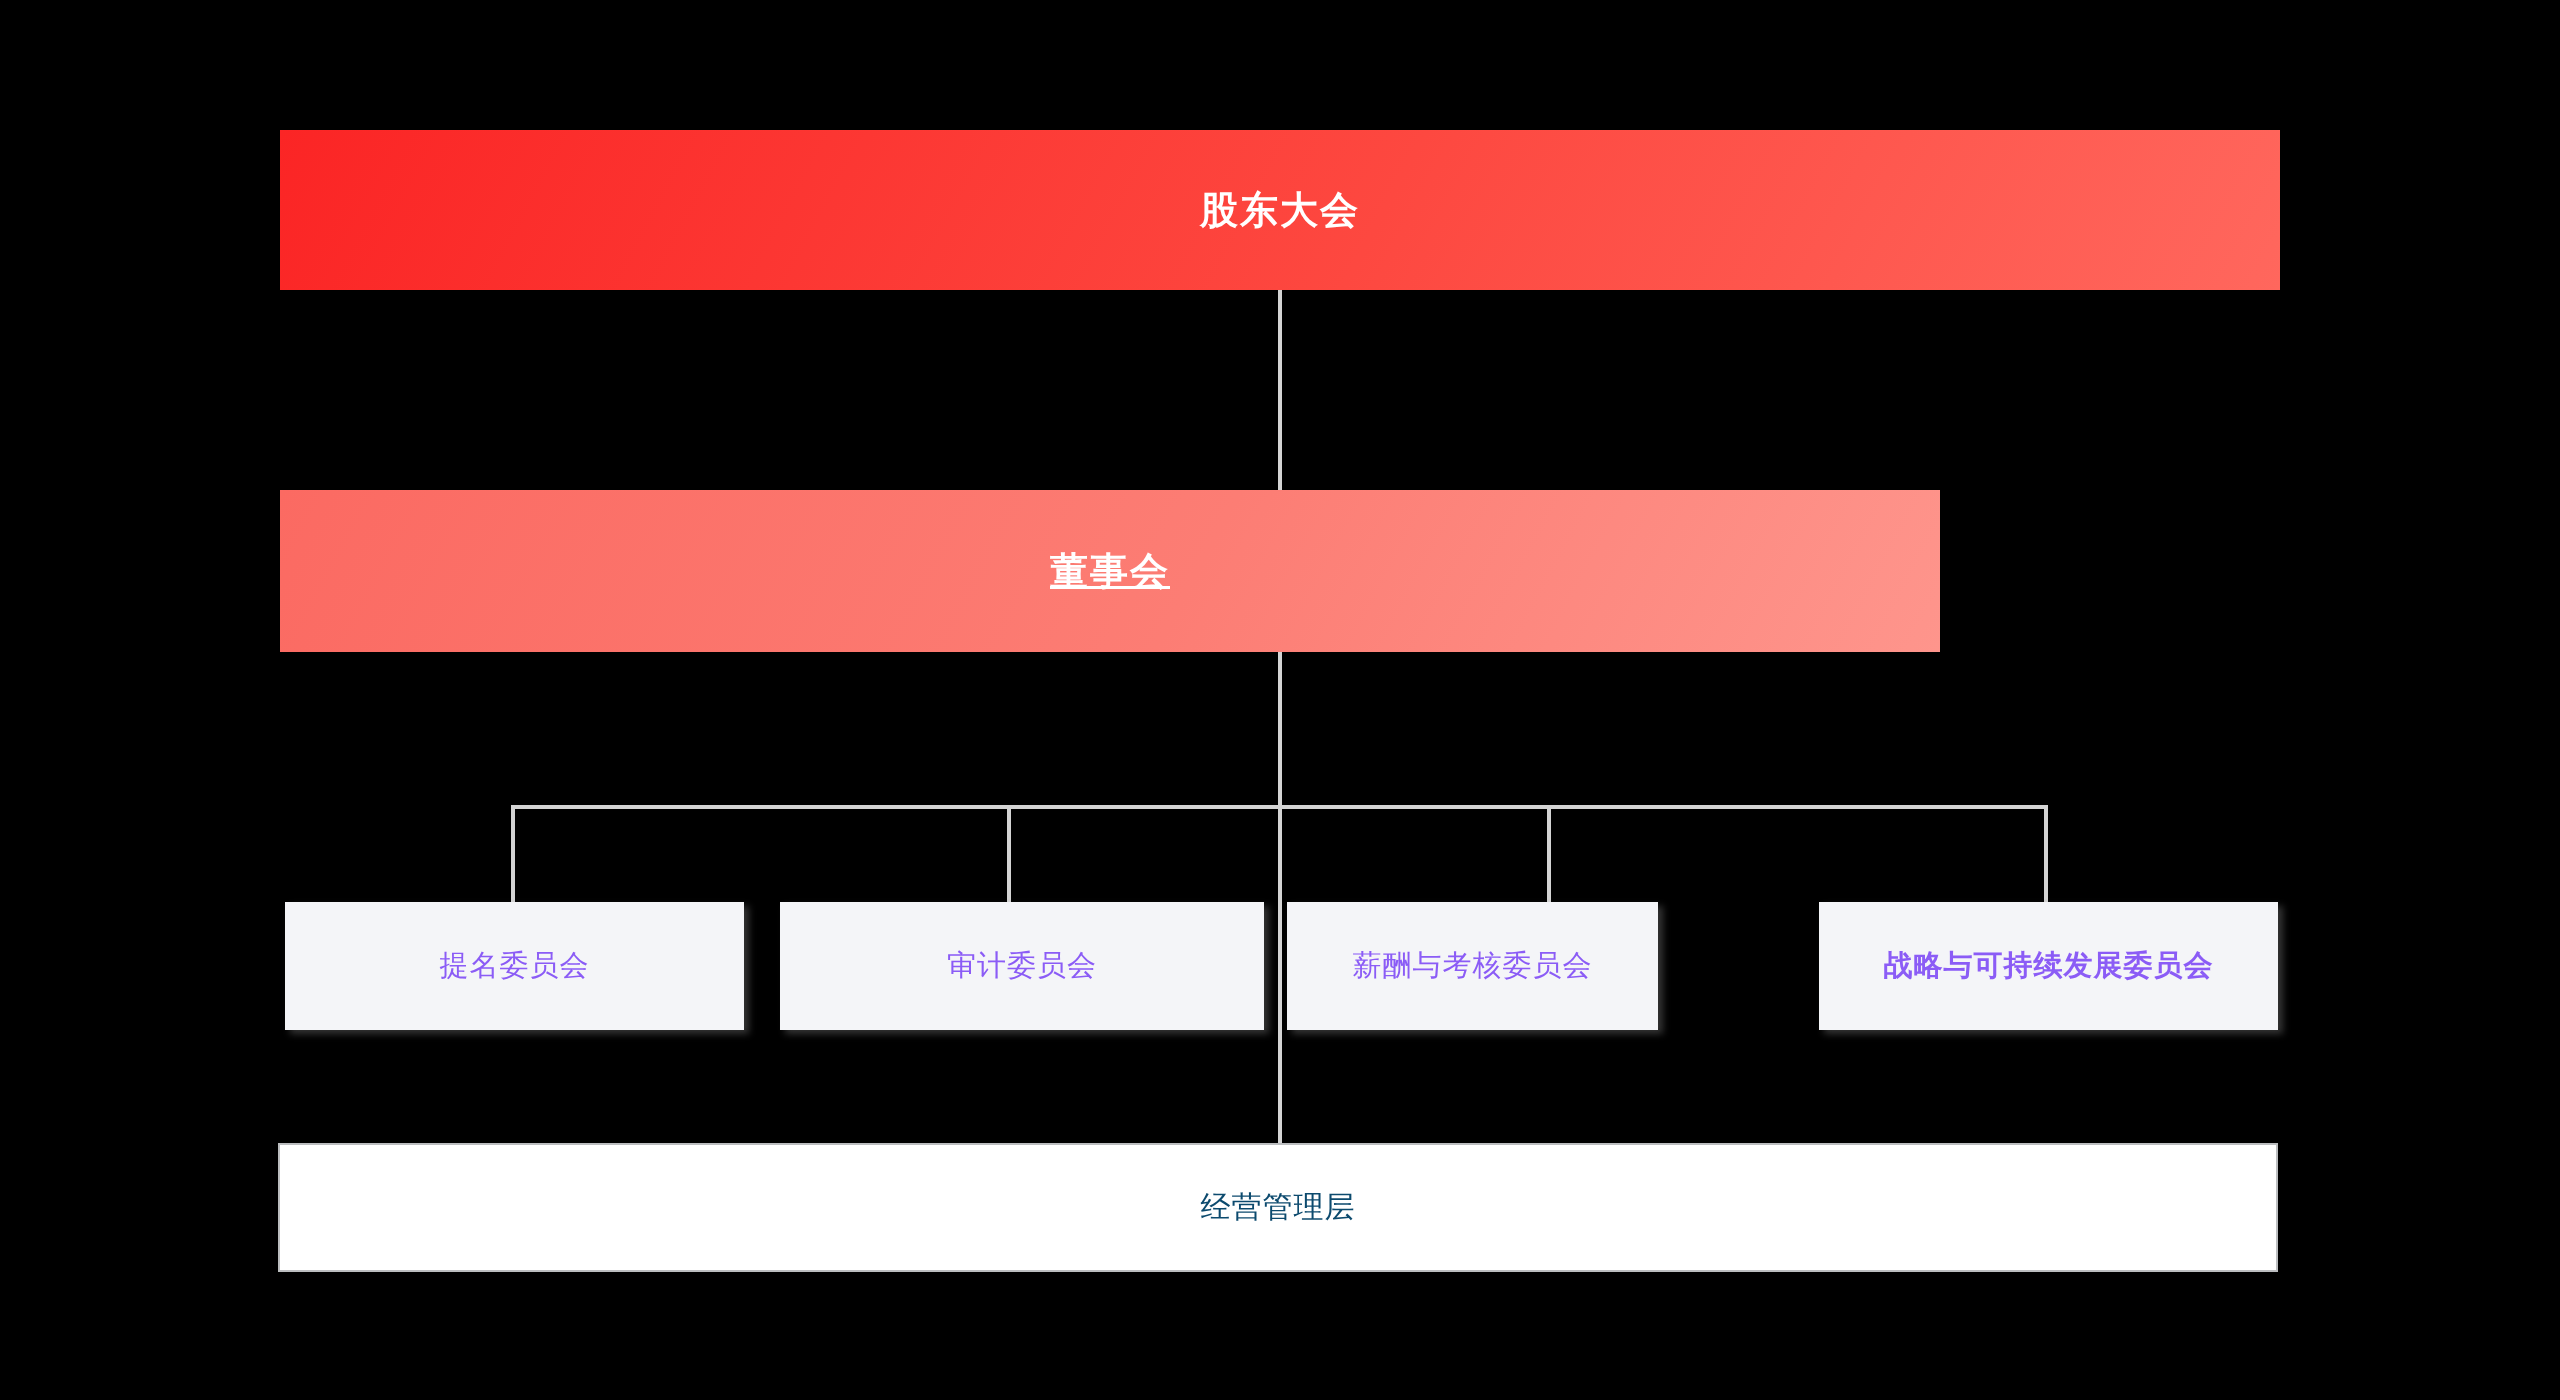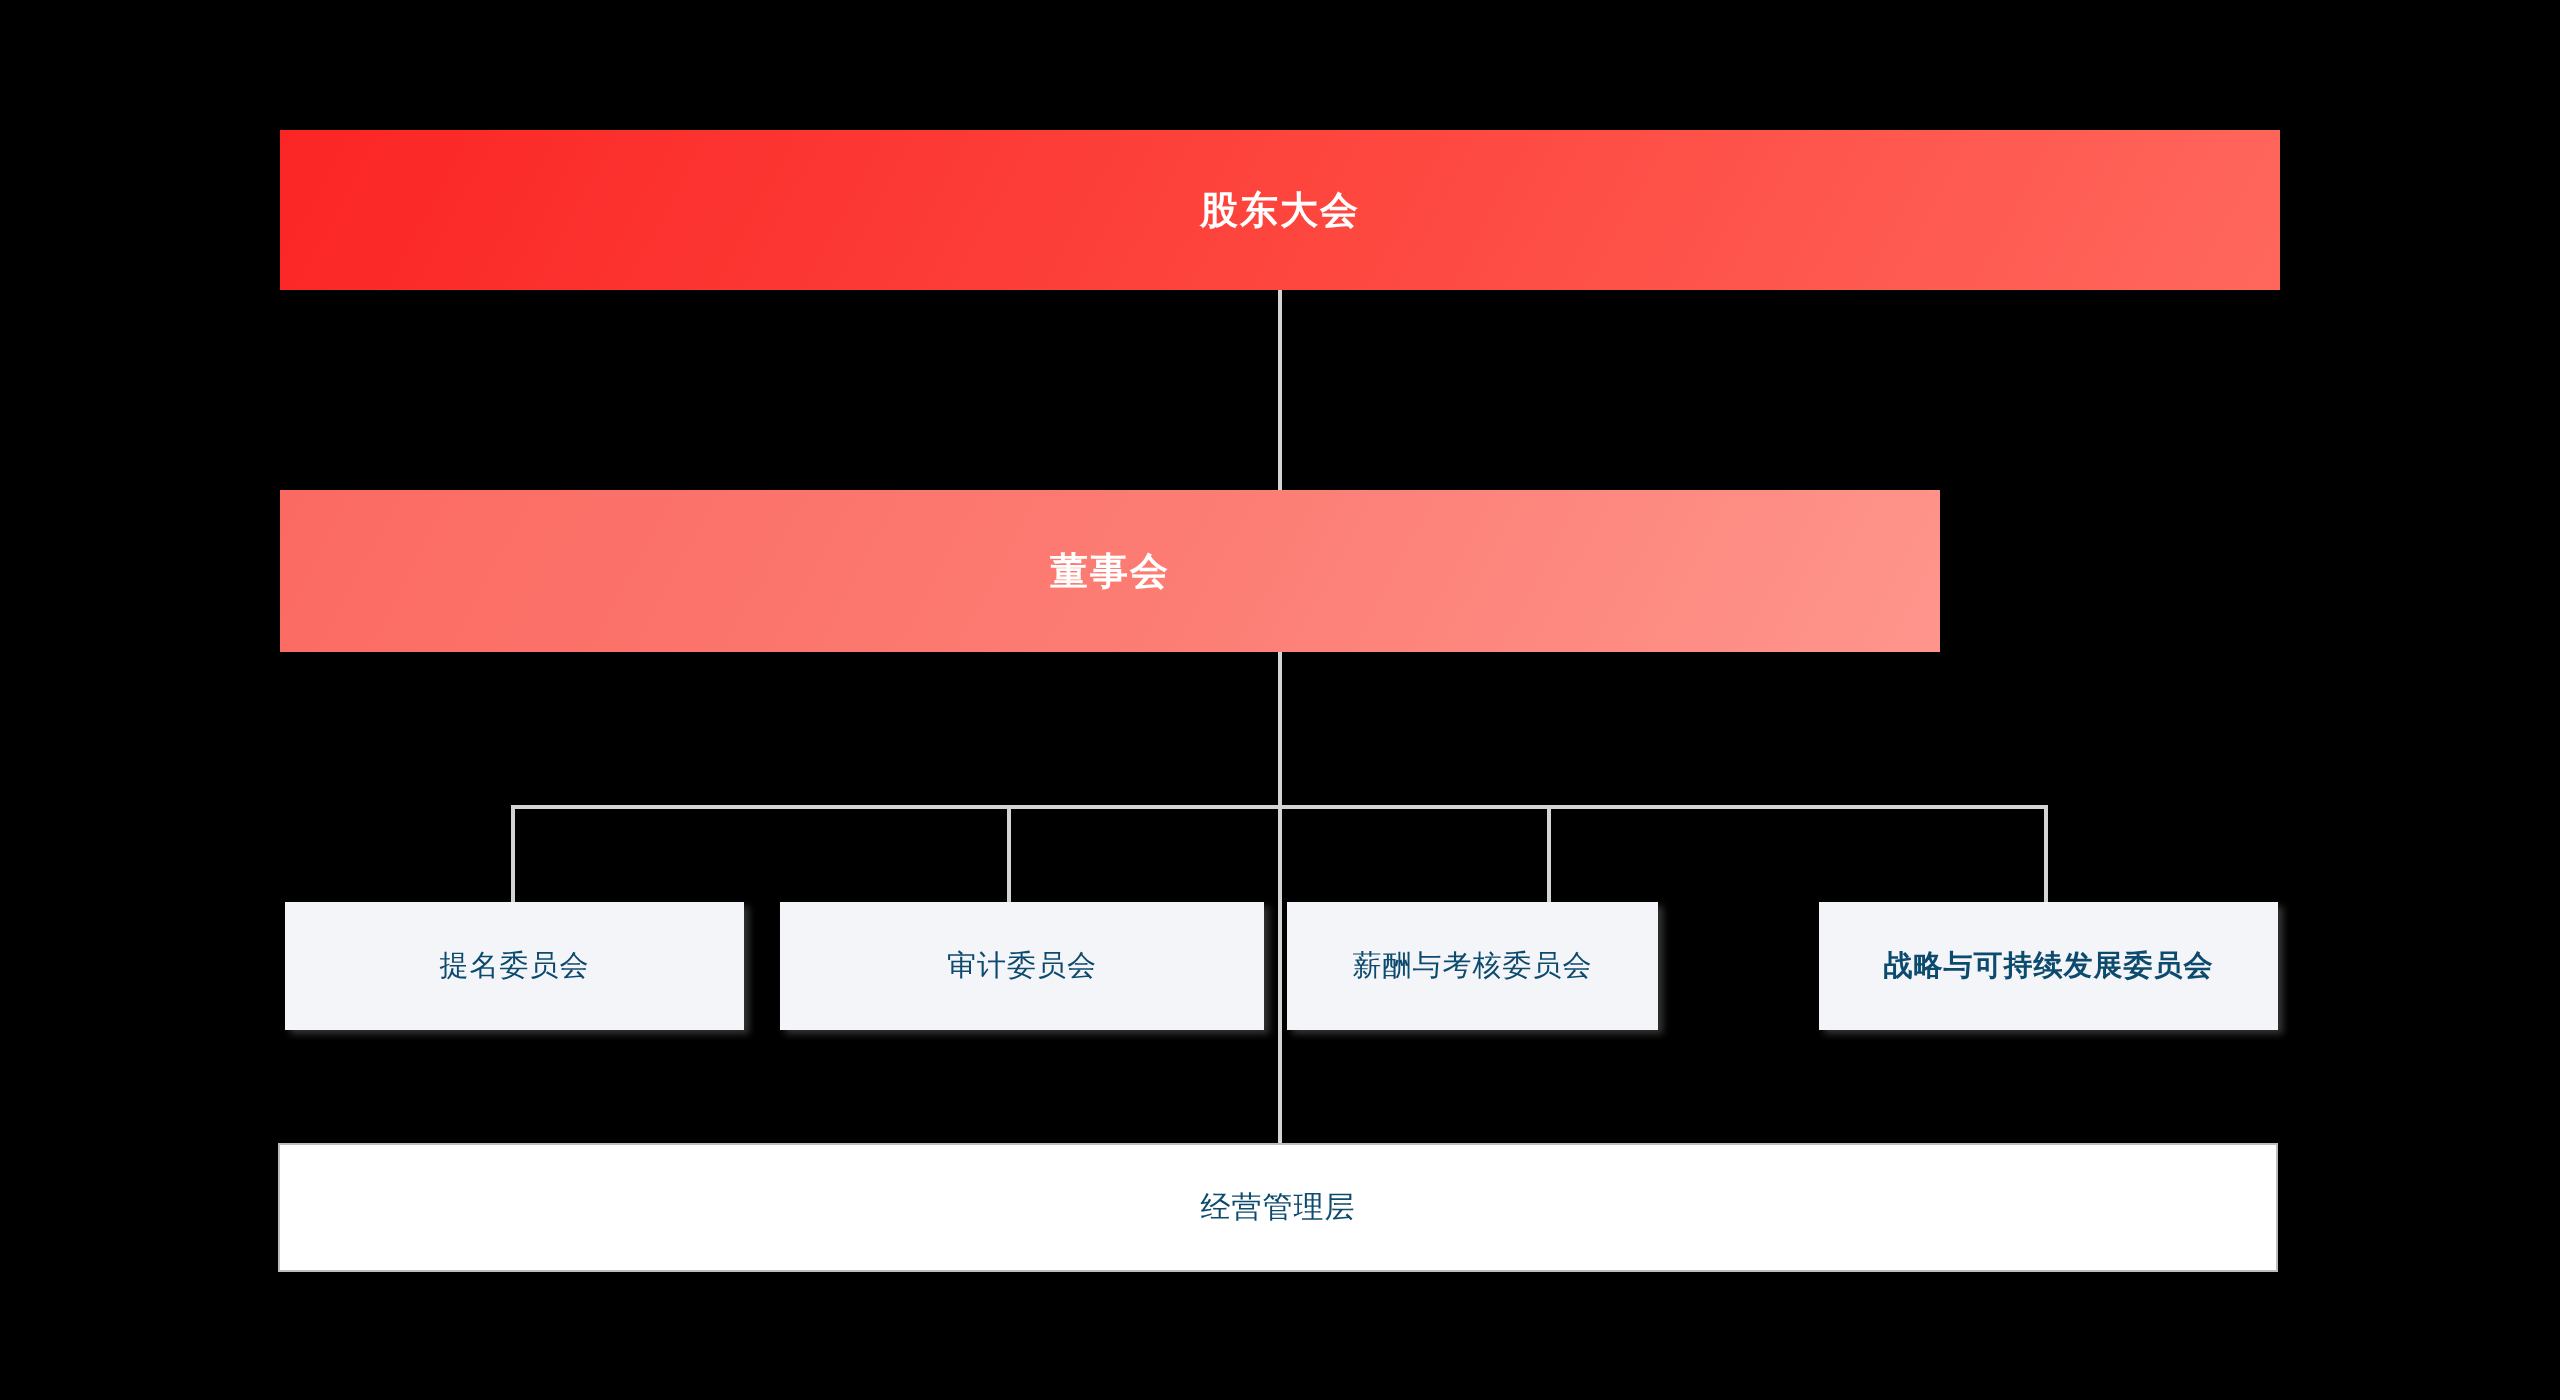--- a/index.html
+++ b/index.html
@@ -27,20 +27,21 @@
     font-weight: 700;
     letter-spacing: 2px;
   }
   .bar-shareholders {
     left: 280px; top: 130px; width: 2000px; height: 160px;
     background: linear-gradient(118deg, #fb2525 0%, #fd4840 55%, #ff675d 100%);
   }
   .bar-board {
     left: 280px; top: 490px; width: 1660px; height: 162px;
     background: linear-gradient(118deg, #fb6a62 0%, #fc7d74 55%, #fe958c 100%);
+    text-decoration: underline;
   }
 
   
   .line {
     background: #d4d4d4;
   }
   .vlink-top  { left: 1278px; top: 290px; width: 4px;    height: 200px; }
   .vlink-mid  { left: 1278px; top: 652px; width: 4px;    height: 491px; }
   .rail       { left: 511px;  top: 805px; width: 1537px; height: 4px;   }
   .vdrop-1    { left: 511px;  top: 805px; width: 4px;    height: 99px;  }
@@ -48,21 +49,21 @@
   .vdrop-3    { left: 1547px; top: 805px; width: 4px;    height: 99px;  }
   .vdrop-4    { left: 2044px; top: 805px; width: 4px;    height: 99px;  }
 
   
   .committee {
     top: 902px; height: 128px;
     background: #f4f5f8;
     display: flex;
     align-items: center;
     justify-content: center;
-    color: #0c4a6e;
+    color: #8b5cf6;
     font-size: 29px;
     font-weight: 400;
     letter-spacing: 1px;
     box-shadow: 5px 4px 7px rgba(150,150,150,0.35);
   }
   .committee-1 { left: 285px;  width: 459px; }
   .committee-2 { left: 780px;  width: 484px; }
   .committee-3 { left: 1287px; width: 371px; }
   .committee-4 { left: 1819px; width: 459px; font-weight: bold; }
 

